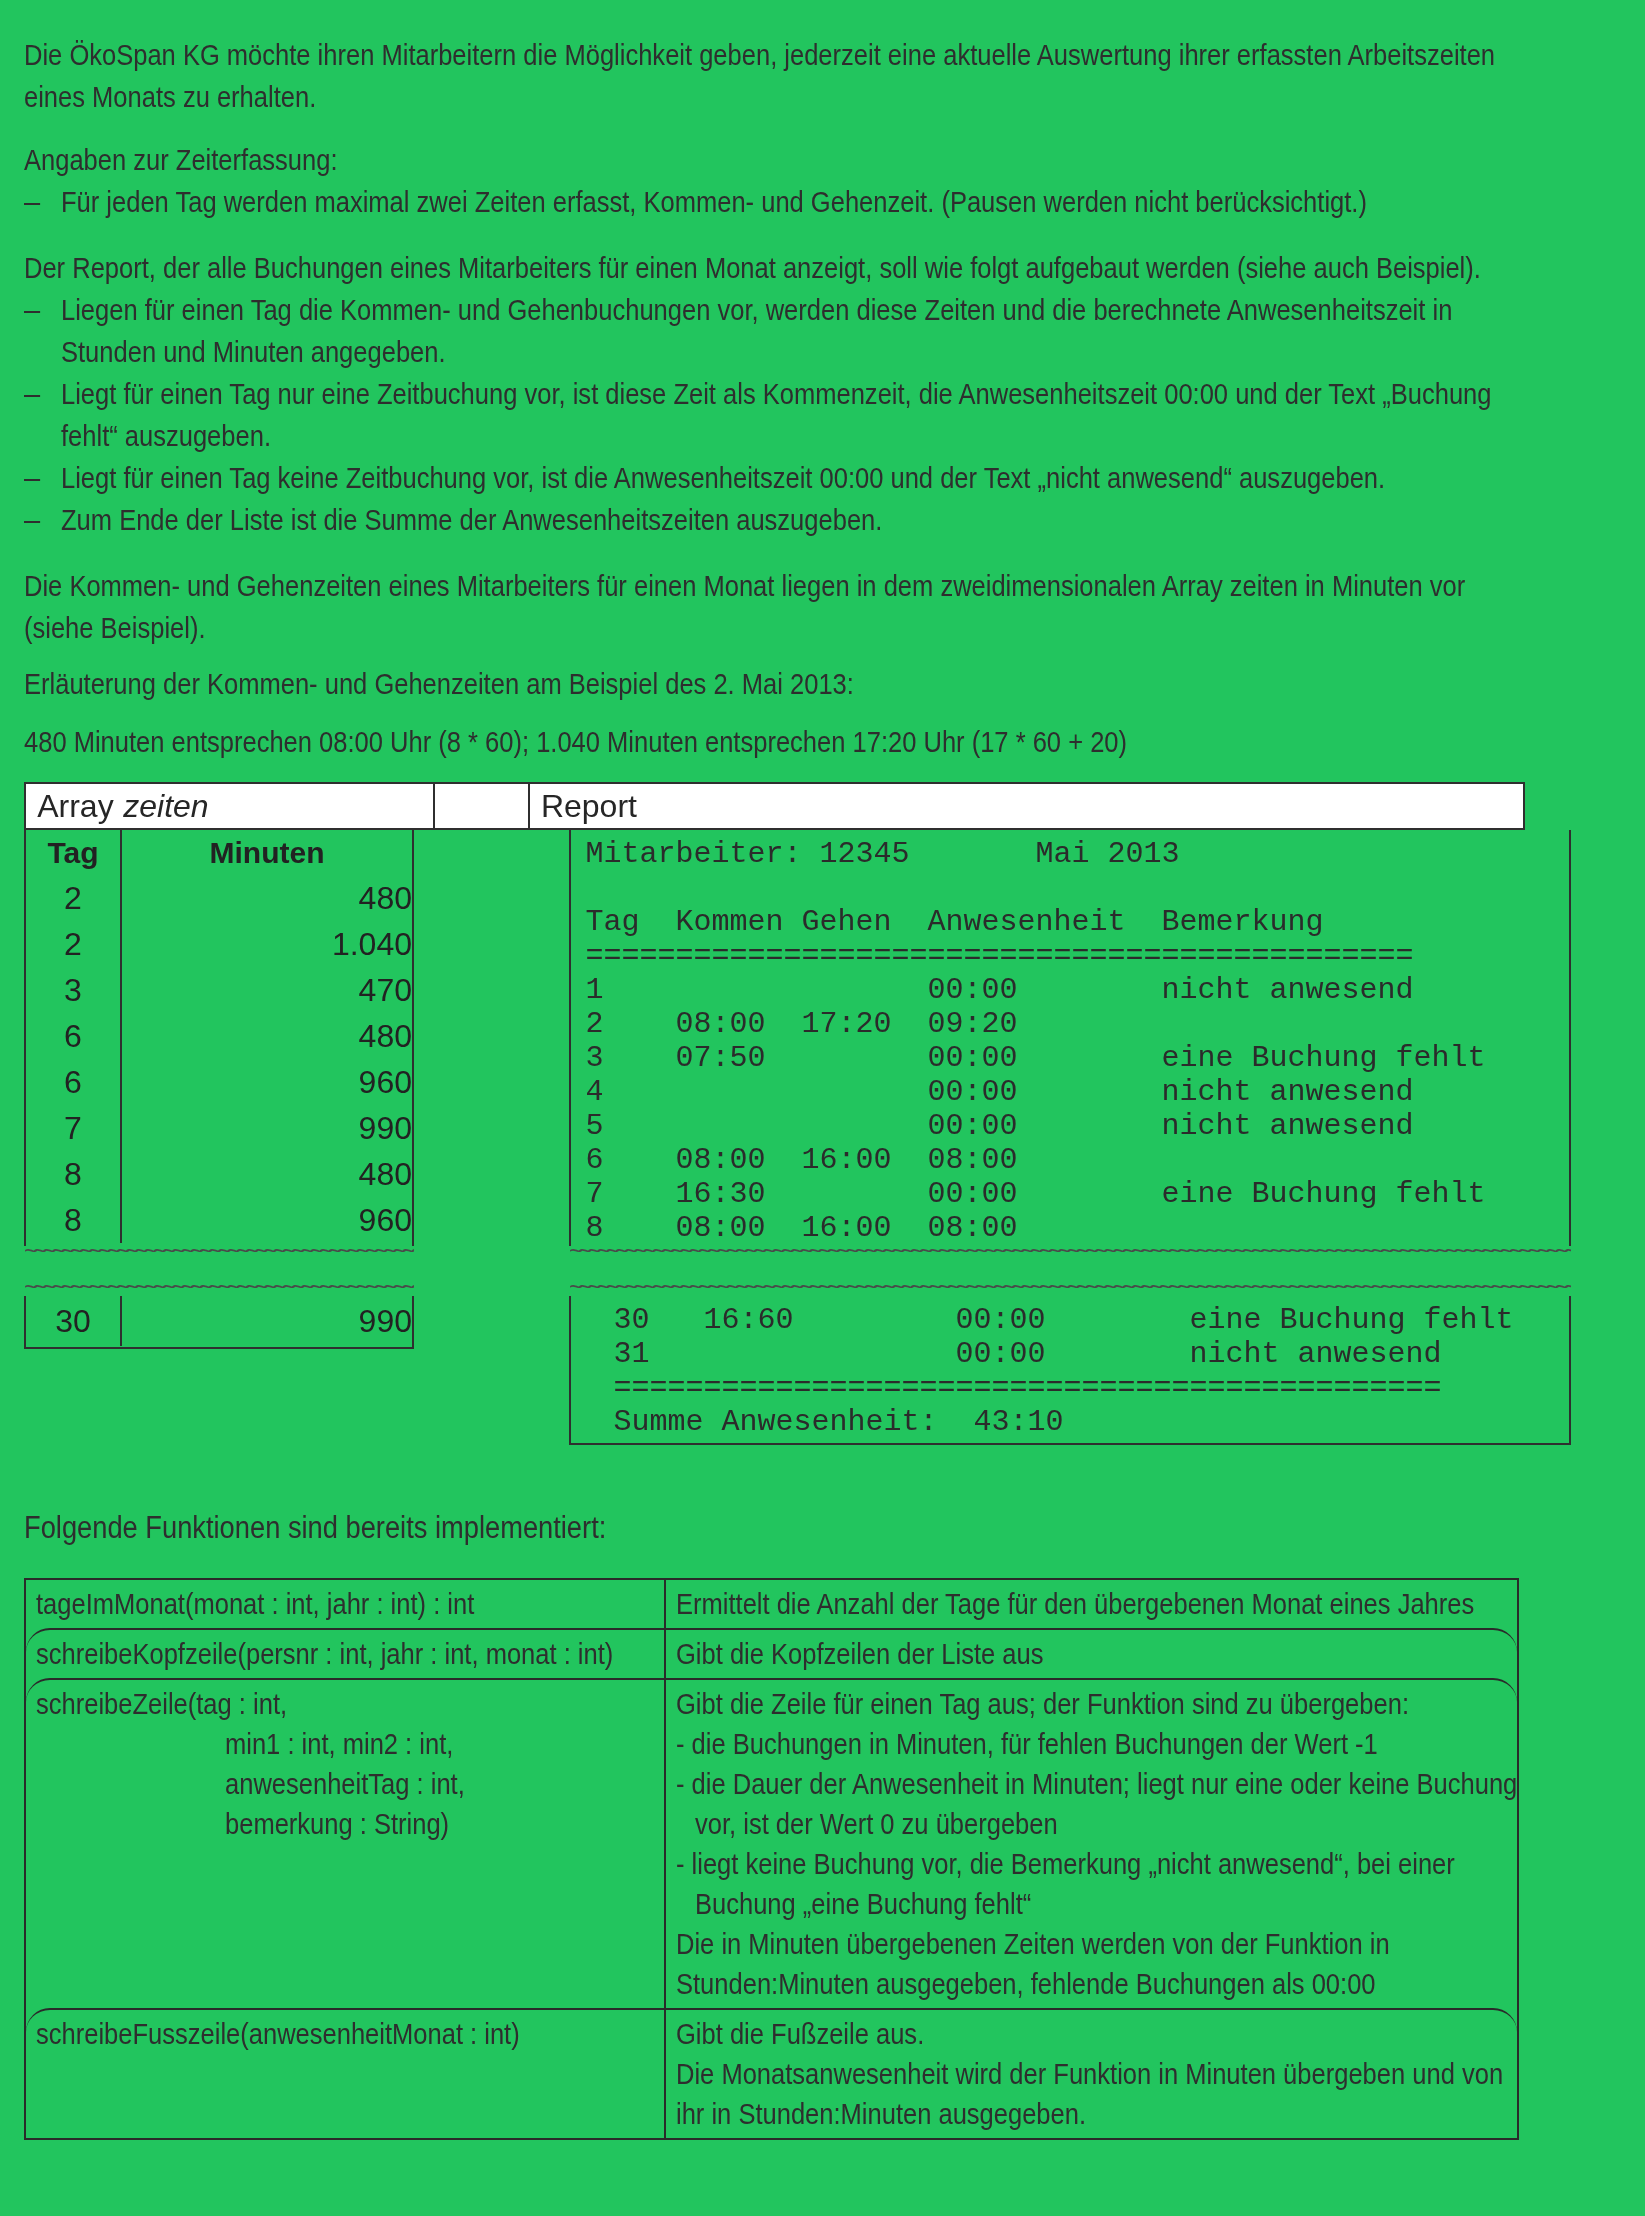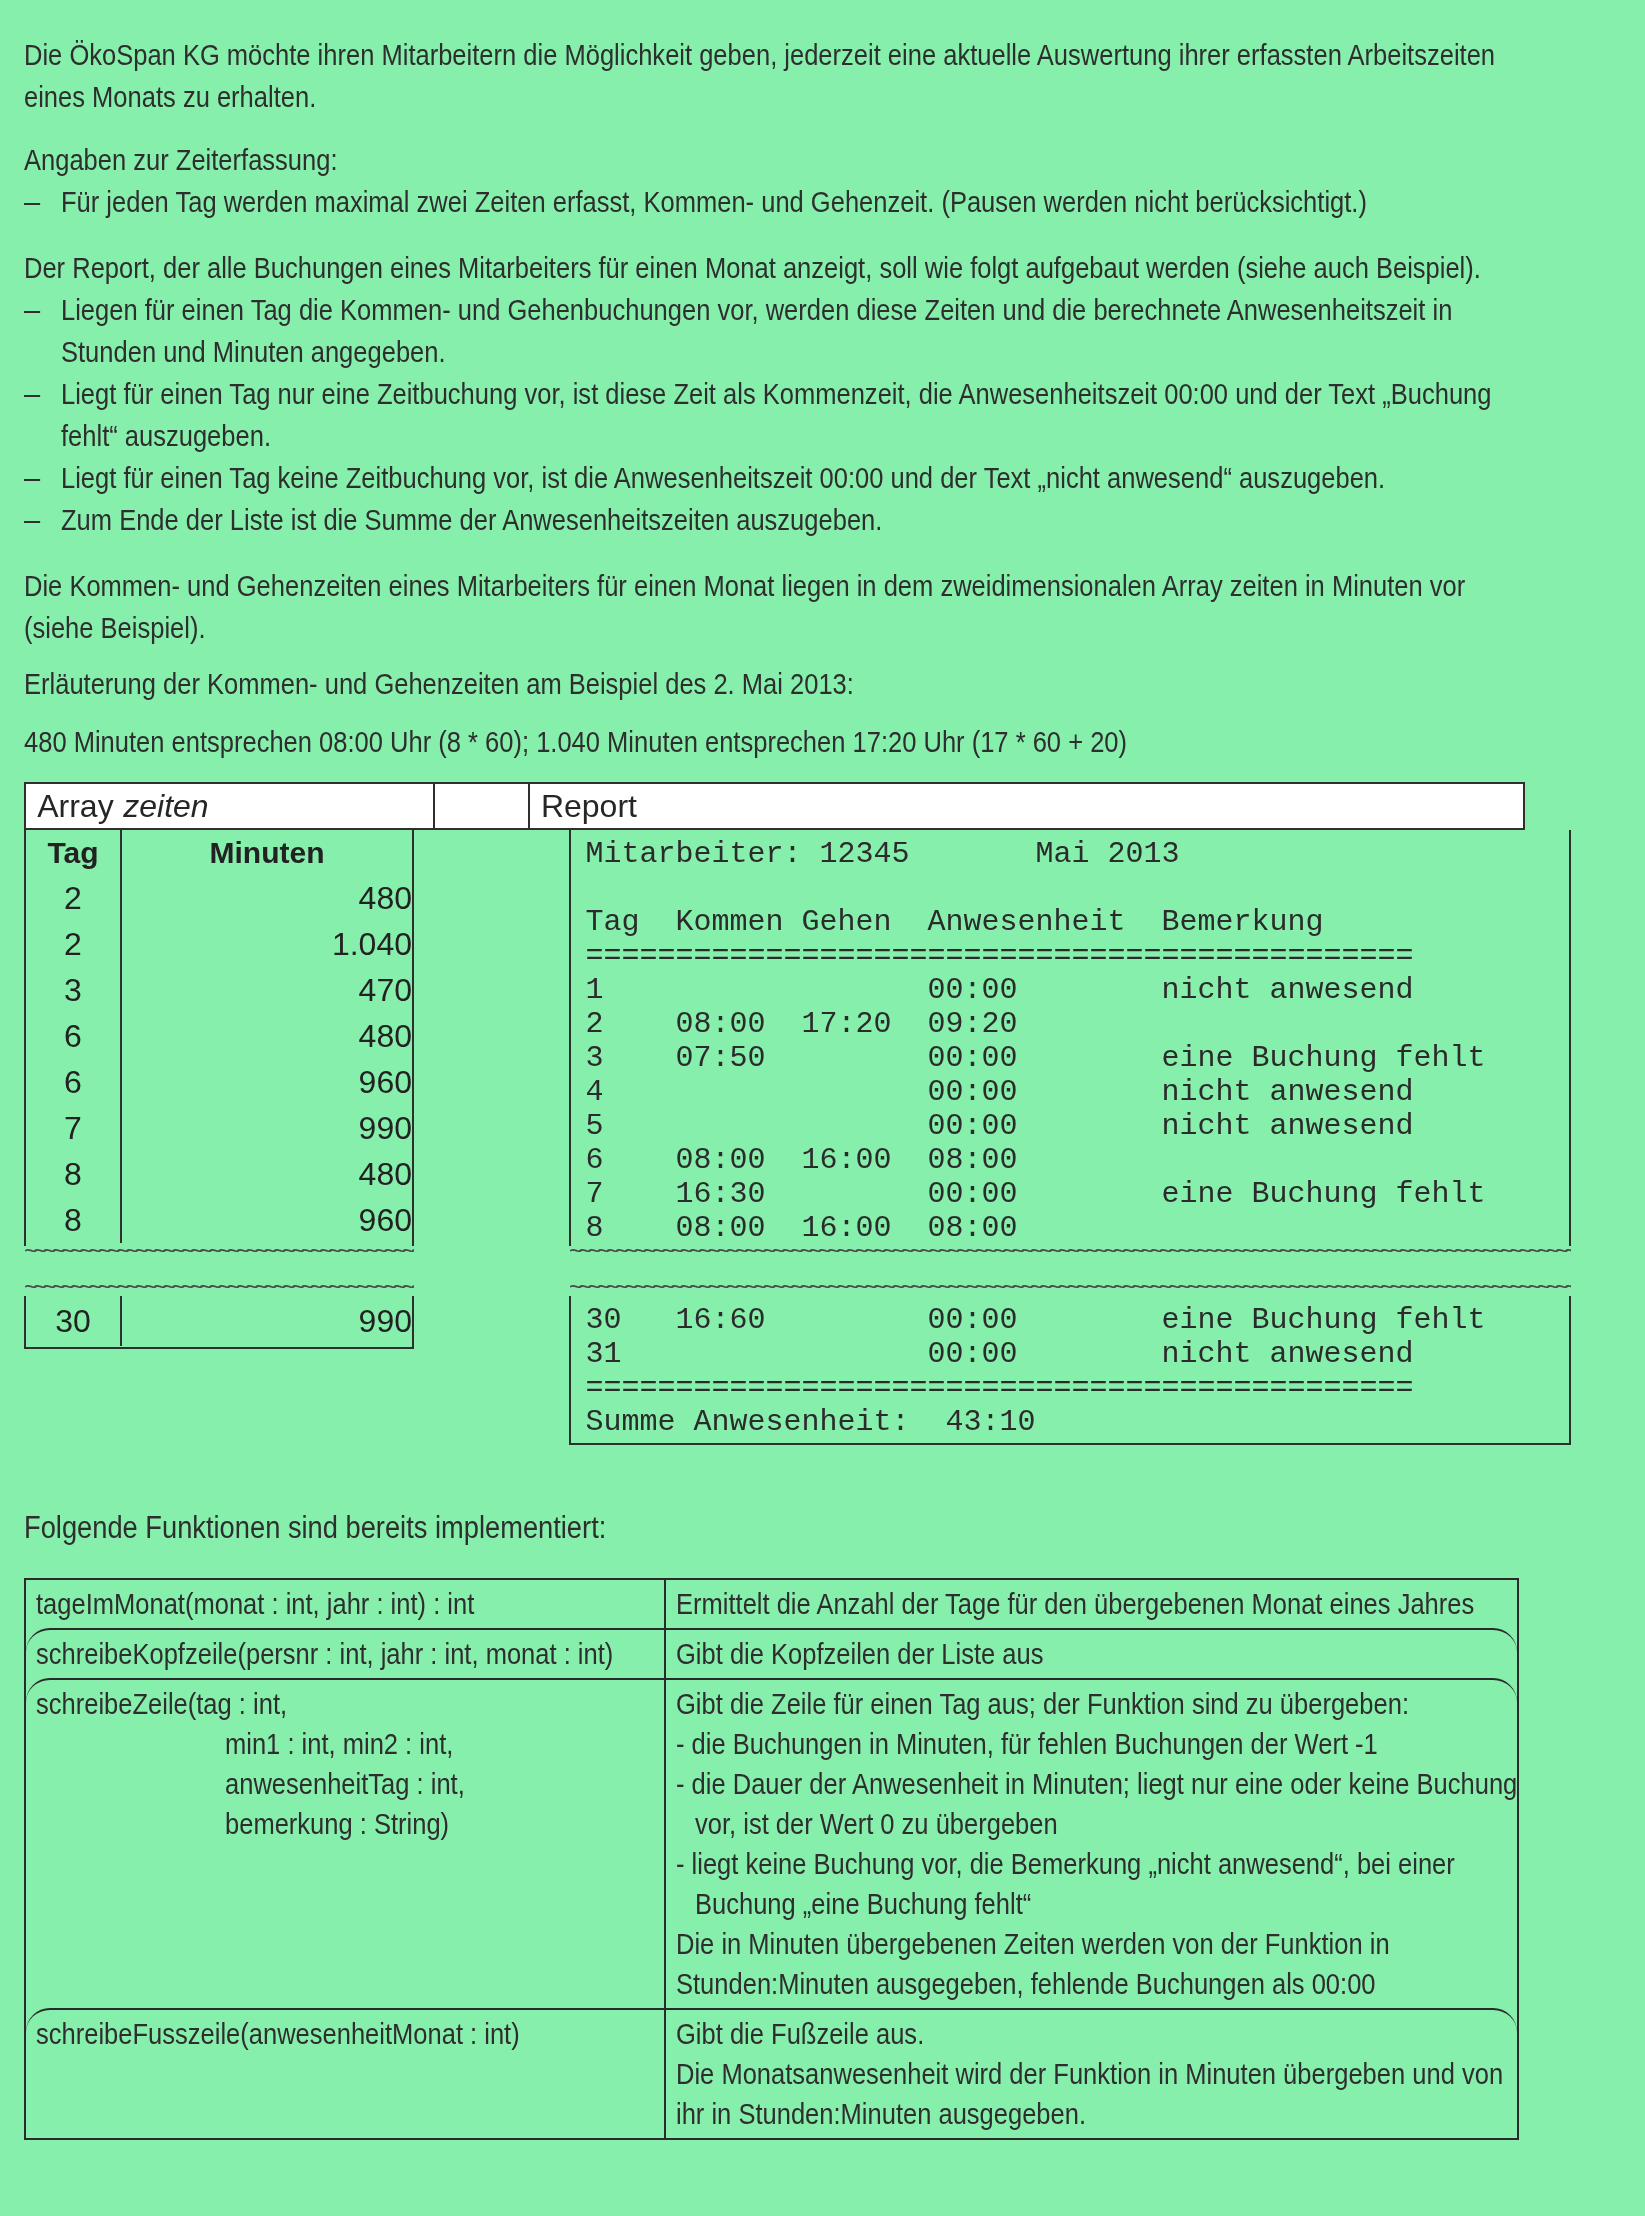--- a/index.html
+++ b/index.html
@@ -1,20 +1,20 @@
 <!DOCTYPE html>
 <html style="font-size:12.8px"><head>
 <meta charset="utf-8">
 <style>
   html,body{margin:0;padding:0;background:#ffffff;}
   .page{
     position:relative;
     width:1645px;
     height:2216px;
-    background:#86efac;
+    background:#22c55e;
     color:#2b2b2b;
     font-family:"Liberation Sans", sans-serif;
     overflow:hidden;
   }
   .content{padding:34px 0 0 24px;}
   .tl{white-space:pre;line-height:42px;height:42px;}
   .sx{display:inline-block;transform:scaleX(0.88);transform-origin:0 50%;white-space:pre;}
   .para{font-size:29px;color:#2e2e2e;}
   .bullet{display:flex;font-size:29px;color:#2e2e2e;}
   .bullet .dash{width:37px;flex:0 0 37px;line-height:42px;}
@@ -49,21 +49,21 @@
   .wavy{height:14.4px;line-height:9.6px;overflow:hidden;color:#4a4a4a;font-size:24px;
         letter-spacing:-4.8px;white-space:nowrap;}
   .gapper{height:21px;}
   .contbox{box-sizing:border-box;border-left:2.4px solid #2f2f2f;border-right:2.4px solid #2f2f2f;
            border-bottom:2.4px solid #2f2f2f;}
   .arr-cont{height:53px;}
   .mono{font-family:"Liberation Mono", monospace;font-size:30px;line-height:34px;
         color:#2b2b2b;margin:0;padding:6.4px 0 0 14.4px;}
   .rep-body{box-sizing:border-box;height:416px;overflow:hidden;
             border-left:2.4px solid #2f2f2f;border-right:2.4px solid #2f2f2f;}
-  .rep-cont{padding-bottom:4.8px;}
+  .rep-cont{padding-bottom:4.8px;padding-left:28px;}
 
   
   .fnintro{margin-top:62px;font-size:31px;color:#2e2e2e;}
   .fn-table{margin-top:29px;width:1495px;box-sizing:border-box;border:2.4px solid #2a2a2a;}
   .fn-row{display:flex;border-top:2.4px solid #2a2a2a;border-radius:24px;}
   .fn-row:first-child{border-top:none;}
   .fn-sig{box-sizing:border-box;width:640px;flex:0 0 640px;border-right:2.4px solid #2a2a2a;
           padding:4px 9.6px;font-size:29px;color:#2e2e2e;}
   .fn-desc{box-sizing:border-box;flex:1;padding:4px 9.6px;font-size:29px;color:#2e2e2e;}
   .fn-sig .tl,.fn-desc .tl{line-height:40px;height:40px;}

